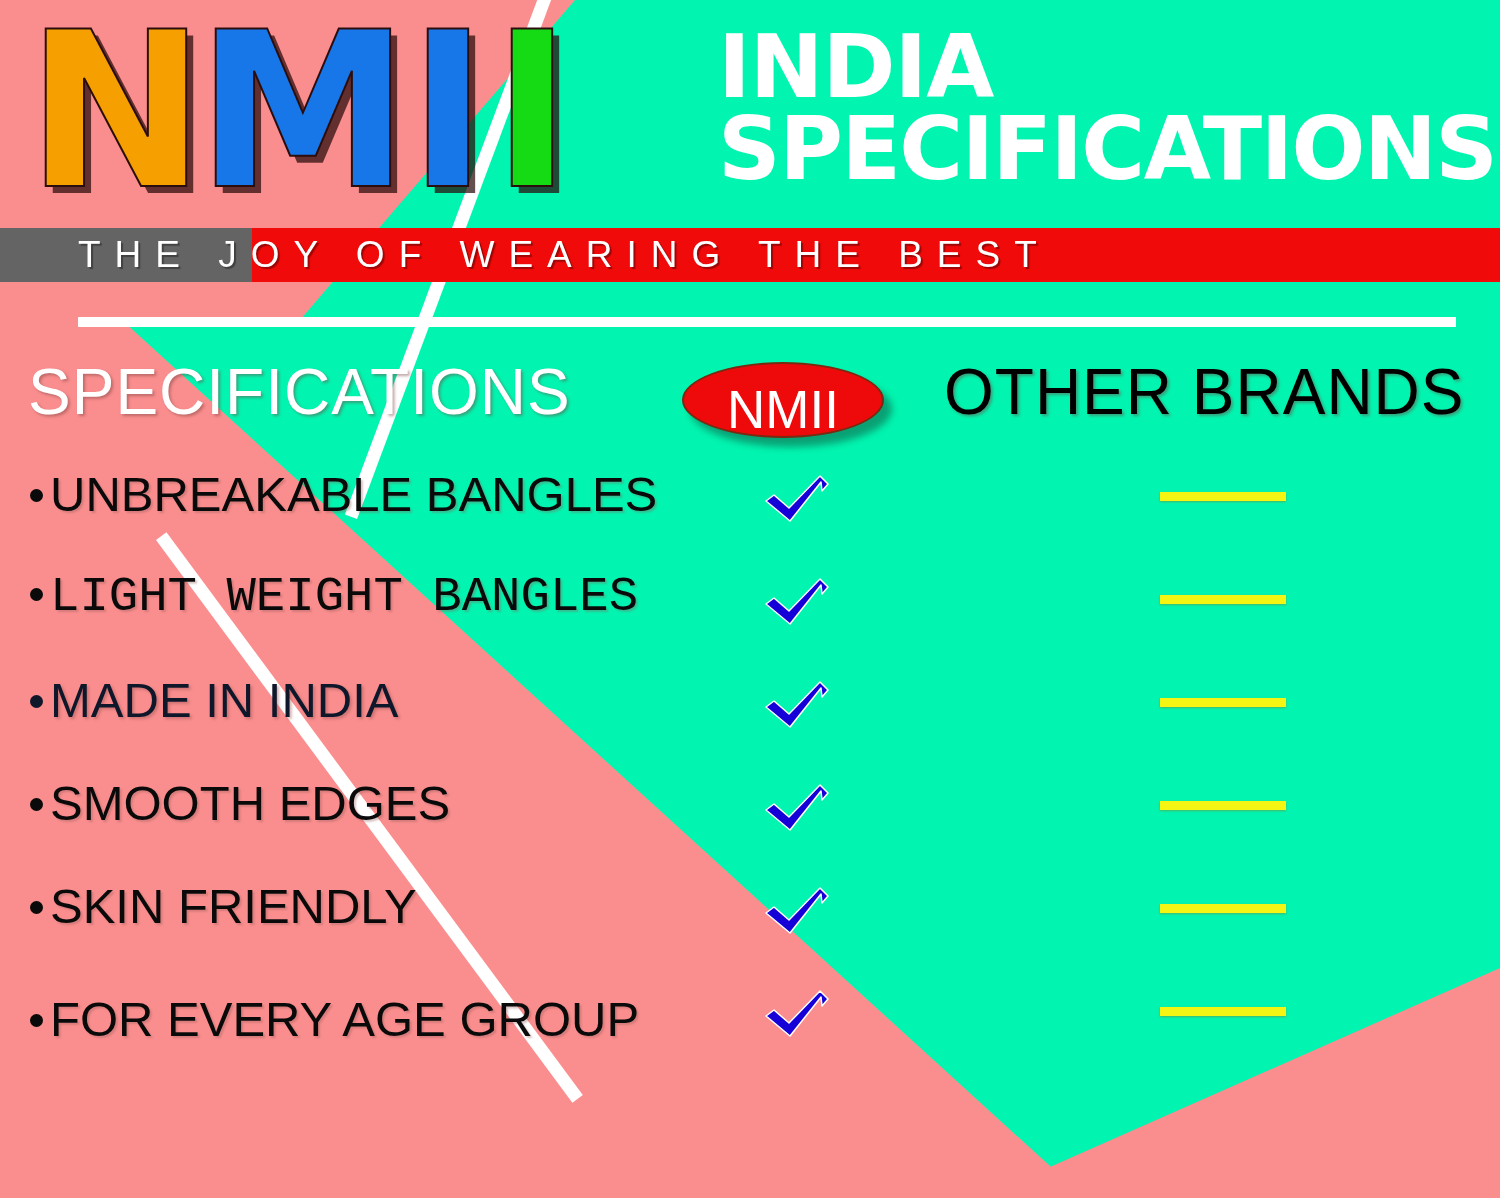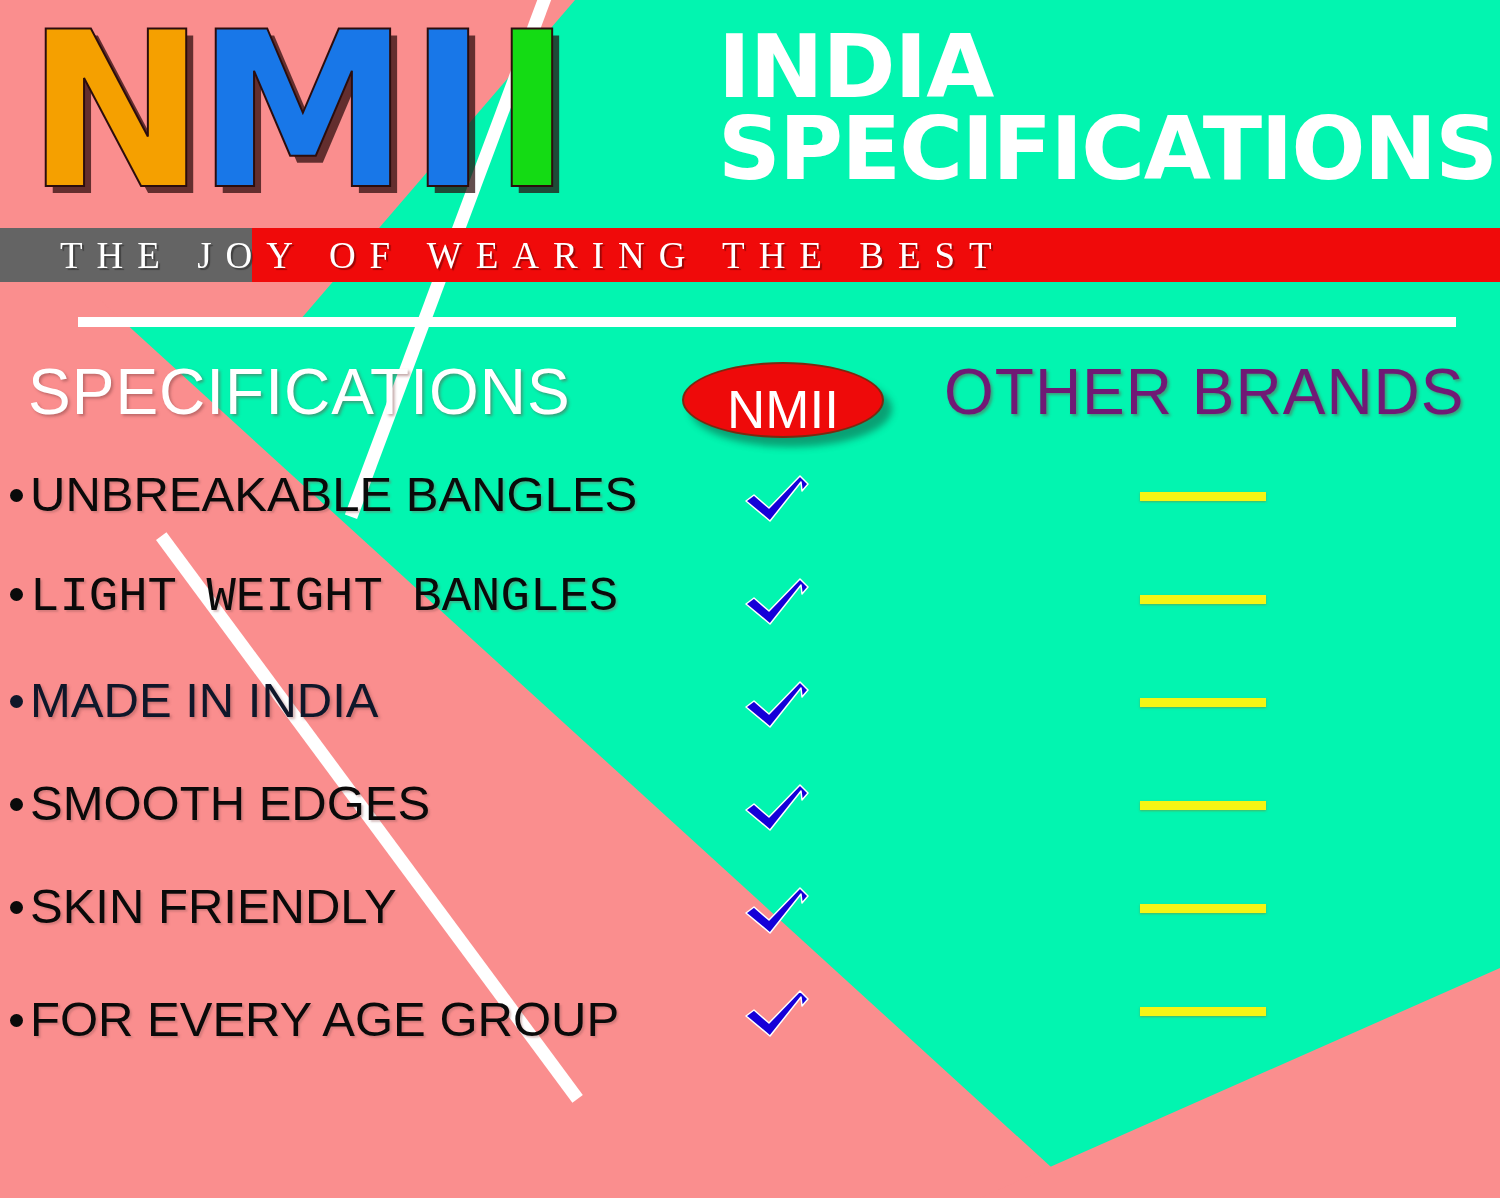--- a/index.html
+++ b/index.html
@@ -72,23 +72,23 @@
 
   
   .tagline-bar{
     position:absolute;left:0;top:228px;width:1500px;height:54px;
   }
   .tagline-gray{position:absolute;left:0;top:0;width:252px;height:54px;background:#646464;}
   .tagline-red{position:absolute;left:252px;top:0;width:1248px;height:54px;background:#F00A0A;}
   .tagline-text{
     position:absolute;left:0;top:0;width:1500px;height:54px;
     display:flex;align-items:center;
-    padding-left:60px;box-sizing:border-box;
-    color:#FFFFFF;
-    font-family:Liberation Serif, serif;
+    padding-left:78px;box-sizing:border-box;
+    color:#FFFFFF;
+    font-family:Liberation Sans, sans-serif;
     font-weight:400;
     font-size:37px;
     letter-spacing:14px;
     text-shadow:2px 2px 1px rgba(0,0,0,.35);
     white-space:nowrap;
   }
 
   .divider-line{
     position:absolute;left:78px;top:317px;width:1378px;height:10px;
     background:#FFFFFF;
@@ -116,30 +116,30 @@
   .nmii-badge span{
     color:#FFFFFF;
     font-size:53px;
     font-weight:400;
     letter-spacing:0px;
     line-height:1;
     margin-top:-2px;
   }
   .hdr-other{
     position:absolute;left:944px;top:355px;
-    color:#701a75;
+    color:#000000;
     font-size:64px;
     font-weight:400;
     letter-spacing:1px;
     text-shadow:2px 2px 3px rgba(120,60,60,.45);
     white-space:nowrap;
   }
 
   
-  .rows{position:absolute;left:0;top:452px;width:1460px;}
+  .rows{position:absolute;left:0;top:452px;width:1460px;padding-left:20px;}
   .row{
     position:relative;
     height:103px;
   }
   .spec-label{
     position:absolute;left:10px;top:14px;
     font-size:49px;
     font-weight:400;
     letter-spacing:0px;
     white-space:nowrap;

